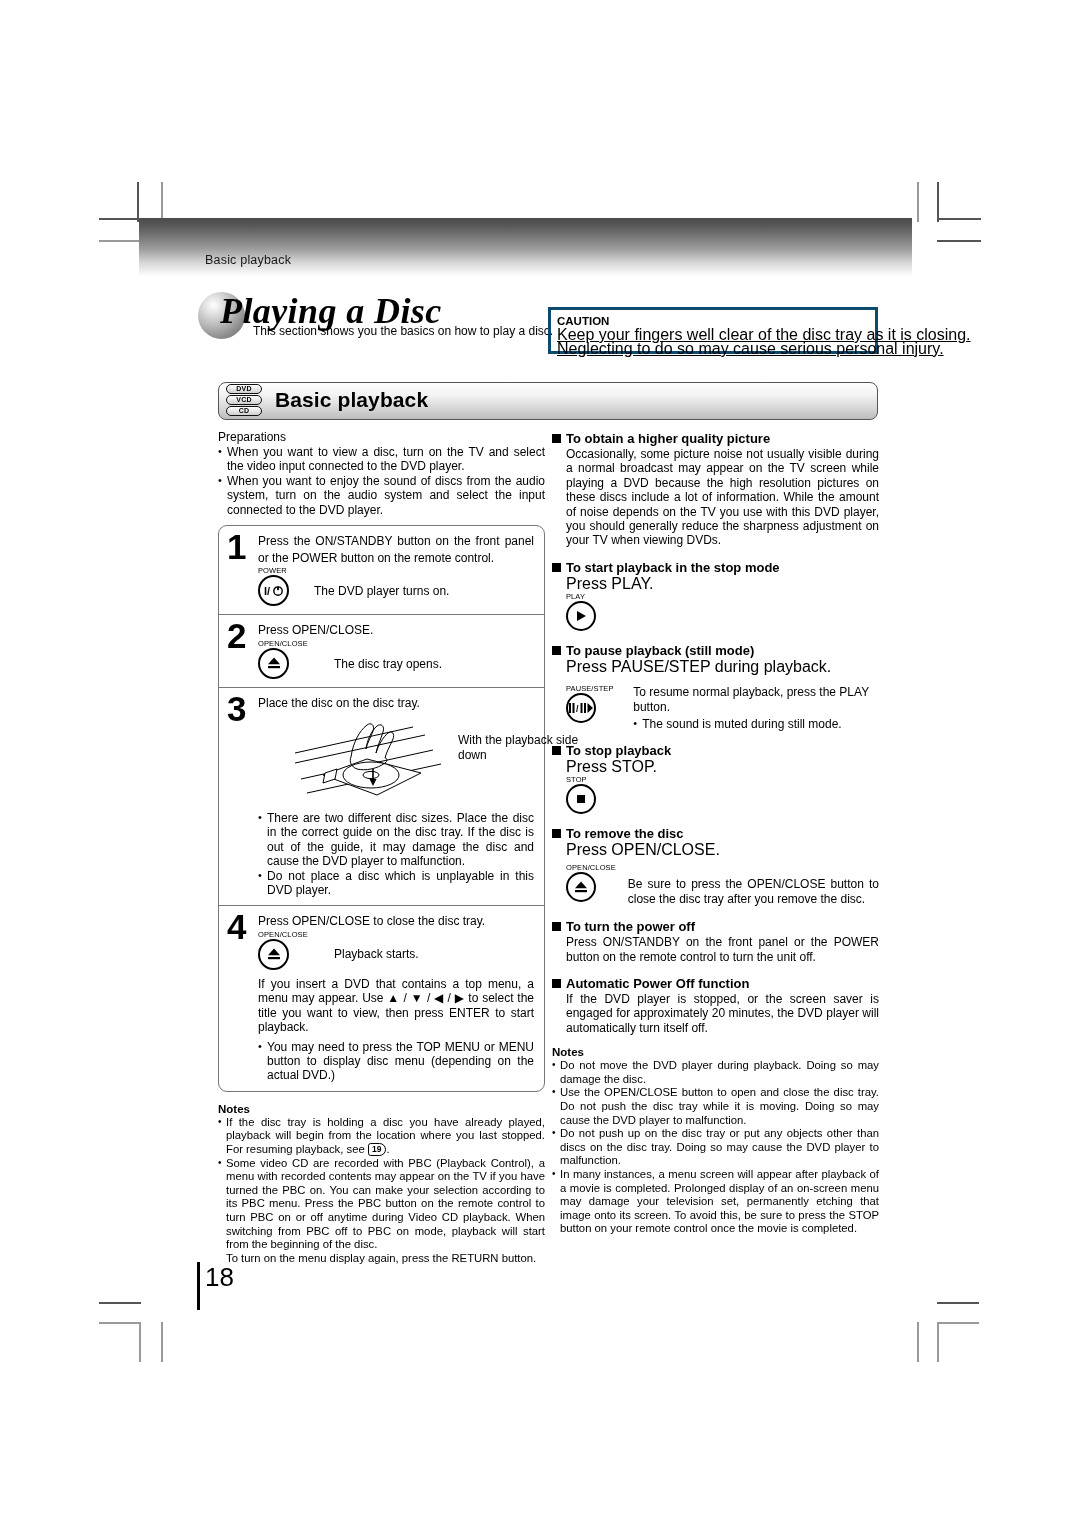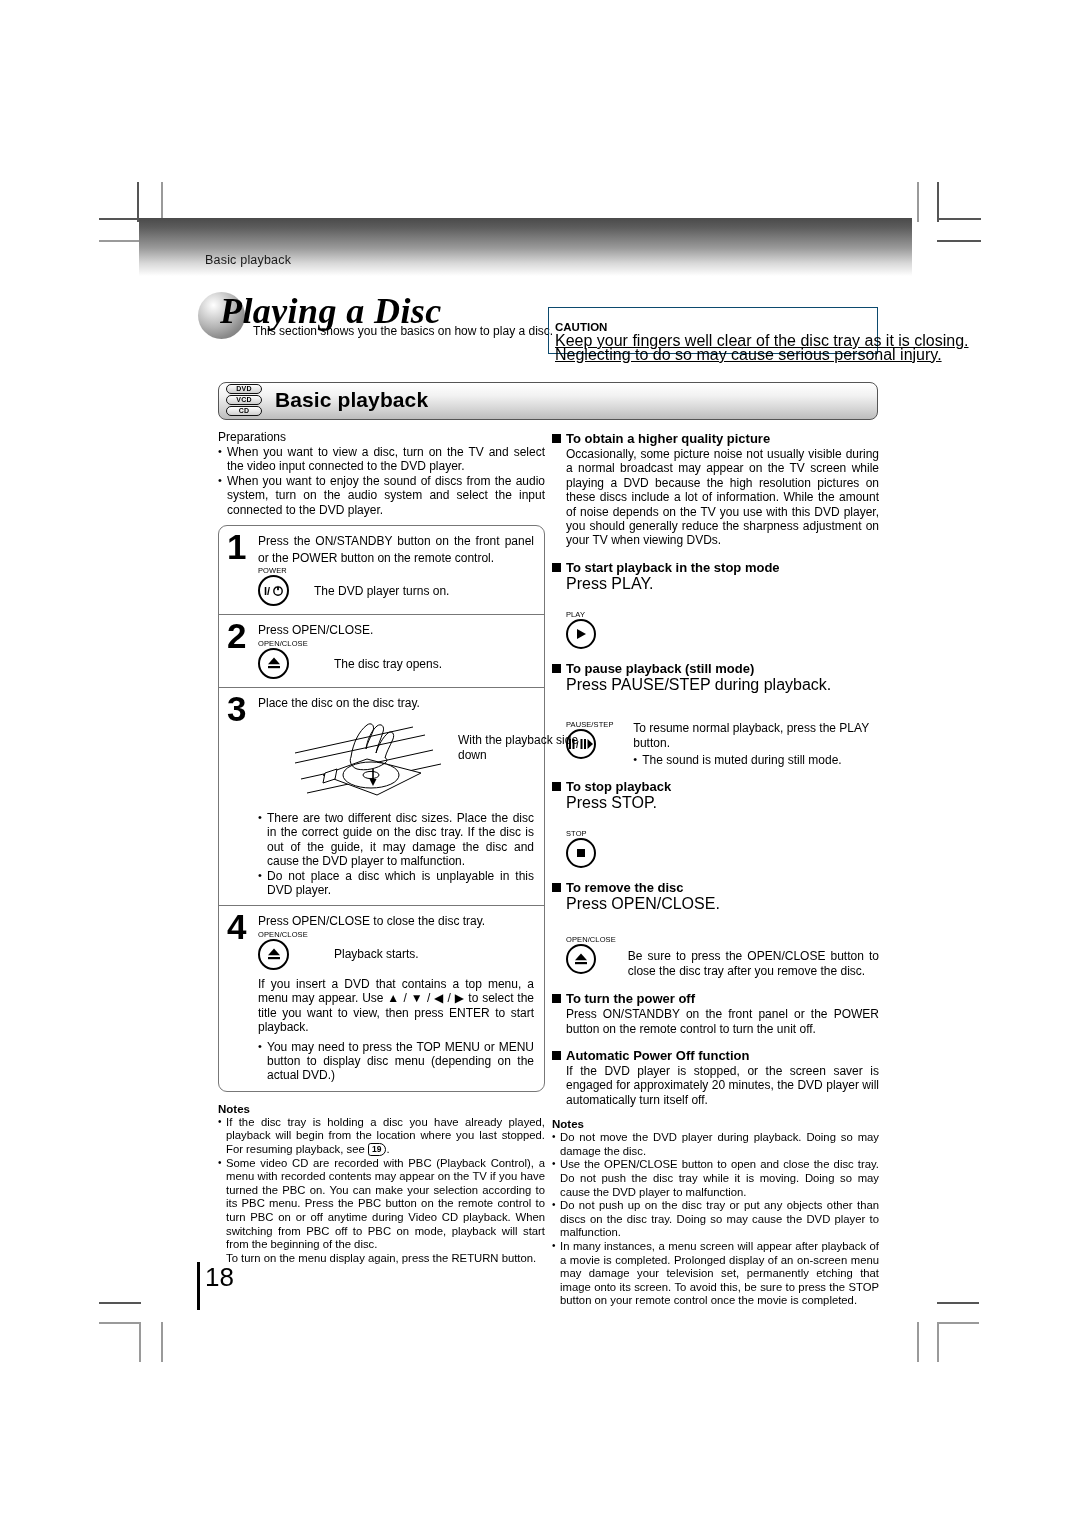--- a/index.html
+++ b/index.html
@@ -64,23 +64,23 @@
     left: 253px; top: 324px;
     font-size: 12px;
     white-space: nowrap;
   }
 
   
   #caution-box {
     position: absolute;
     left: 548px; top: 307px;
     width: 330px; height: 47px;
-    border: 1px solid #0c4a6e;
+    border: 3px solid #0c4a6e;
     box-sizing: border-box;
-    padding: 12px 6px 0 6px;
+    padding: 4px 6px 0 6px;
   }
   #caution-title { font-size: 11.5px; font-weight: bold; line-height: 14px; }
   .caution-line { font-size: 16px; line-height: 14px; white-space: nowrap; text-decoration: underline; }
 
   
   #section-bar {
     position: absolute;
     left: 218px; top: 382px;
     width: 660px; height: 38px;
     border: 1px solid #555;
@@ -261,21 +261,21 @@
     margin-right: 5px;
     flex: 0 0 auto;
   }
   .rbody {
     font-size: 12px;
     line-height: 14.4px;
     text-align: justify;
     margin-left: 14px;
   }
   .rpress { font-size: 16px; line-height: 16px; margin-left: 14px; }
-  .rkeyblock { margin-left: 14px; margin-top: 18px; }
+  .rkeyblock { margin-left: 14px; margin-top: 0; }
 
   
   #page-rule {
     position: absolute;
     left: 197px; top: 1262px;
     width: 3px; height: 48px;
     background: #000;
   }
   #page-number {
     position: absolute;

